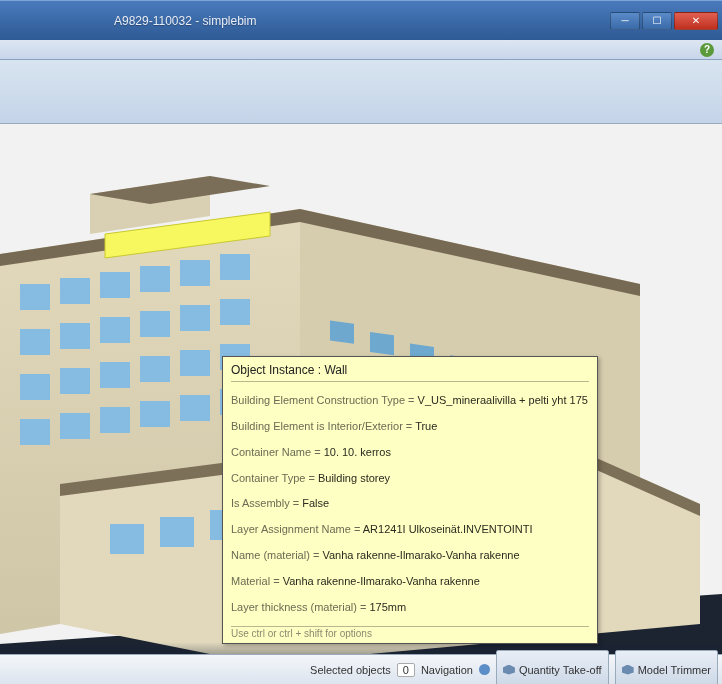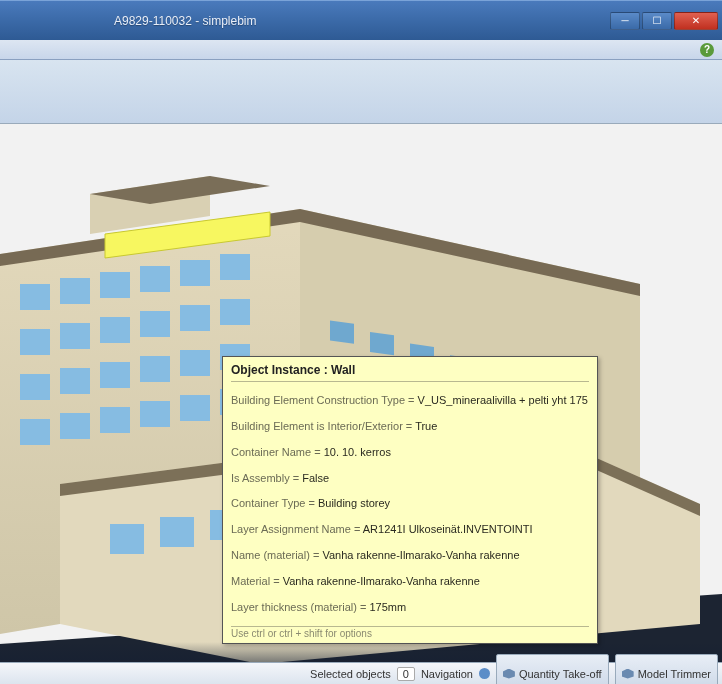--- a/index.html
+++ b/index.html
@@ -72,39 +72,39 @@
     left: 222px; top: 232px;
     width: 376px;
     background: #feffc2;
     border: 1px solid #555;
     box-shadow: 2px 2px 4px rgba(0,0,0,0.25);
     padding: 6px 8px 4px 8px;
     font-size: 11px;
     color: #6b6b55;
   }
   .tooltip .tt-title {
-    font-weight: bold;
+    font-weight: normal;
     color: #222;
     border-bottom: 1px solid #b8b890;
     padding-bottom: 4px;
     font-size: 12px;
   }
   .tooltip .row { margin: 11px 0; line-height: 1.35; white-space: nowrap; overflow:hidden; text-overflow:ellipsis;}
   .tooltip .row .val { color: #2a2a20; }
   .tooltip .hint {
     border-top: 1px solid #b8b890;
     margin-top: 8px; padding-top: 1px;
     font-size: 10px;
     color: #8a8a70;
   }
 
   .statusbar {
     position: absolute;
     left: 0; right: 0; bottom: 0;
-    height: 22px;
+    height: 30px;
     background: linear-gradient(to bottom, #f4f6fa, #dce4ee);
     border-top: 1px solid #9ab;
     display: flex;
     align-items: center;
     justify-content: flex-end;
     padding: 0 4px;
     font-size: 11px;
     color: #333;
     gap: 6px;
   }
@@ -215,22 +215,22 @@
         <rect x="410" y="358" width="34" height="30"></rect>
     </g>
   </svg>
 
   <div class="tooltip">
     <div class="tt-title">Object Instance : Wall</div>
     <div id="tooltip-rows">
         <div class="row"><span>Building Element Construction Type = </span><span class="val">V_US_mineraalivilla + pelti yht 175</span></div>
         <div class="row"><span>Building Element is Interior/Exterior = </span><span class="val">True</span></div>
         <div class="row"><span>Container Name = </span><span class="val">10. 10. kerros</span></div>
+        <div class="row"><span>Container Type = </span><span class="val">Building storey</span></div>
         <div class="row"><span>Is Assembly = </span><span class="val">False</span></div>
-        <div class="row"><span>Container Type = </span><span class="val">Building storey</span></div>
         <div class="row"><span>Layer Assignment Name = </span><span class="val">AR1241I Ulkoseinät.INVENTOINTI</span></div>
         <div class="row"><span>Name (material) = </span><span class="val">Vanha rakenne-Ilmarako-Vanha rakenne</span></div>
         <div class="row"><span>Material = </span><span class="val">Vanha rakenne-Ilmarako-Vanha rakenne</span></div>
         <div class="row"><span>Layer thickness (material) = </span><span class="val">175mm</span></div>
       </div>
     <div class="hint">Use ctrl or ctrl + shift for options</div>
   </div>
 </div>
 
 <div class="statusbar">

